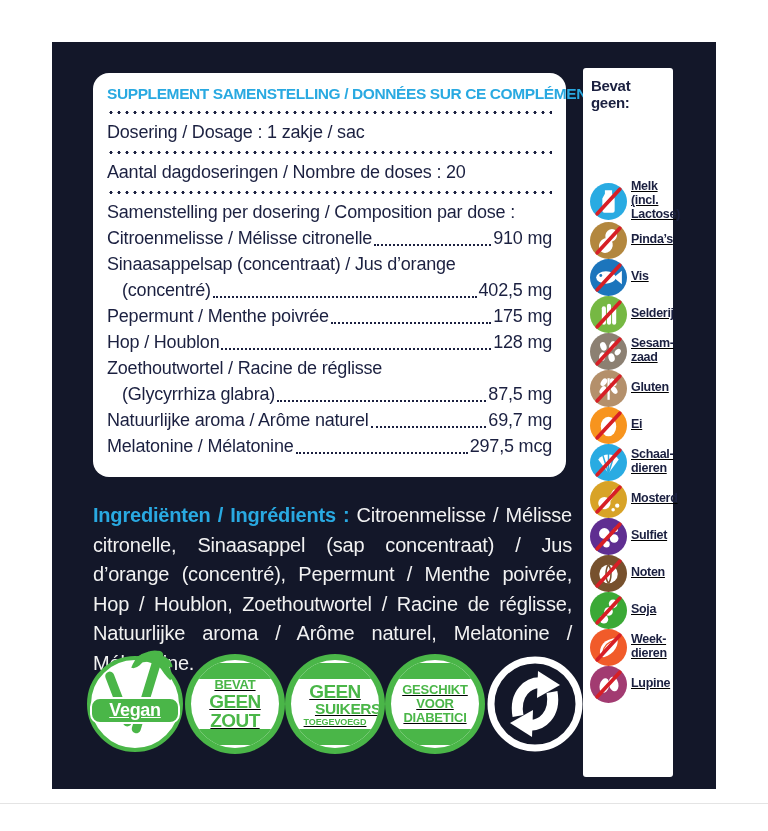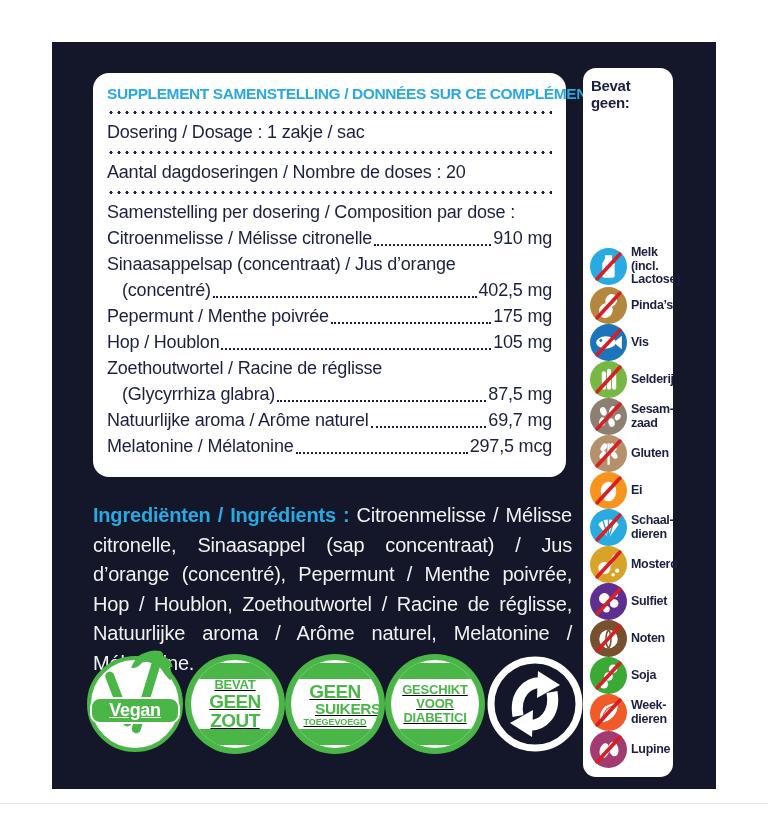--- a/index.html
+++ b/index.html
@@ -90,28 +90,28 @@
   .vegan-banner{
     position:absolute;left:5px;right:5px;top:43px;height:27px;
     background:#4AB648;border:2.5px solid #fff;border-radius:10px;box-sizing:border-box;
     display:flex;align-items:center;justify-content:center;
     color:#fff;font-weight:bold;font-size:18px;letter-spacing:-0.3px;text-decoration:underline;
   }
 
   
   .allergen-panel{
     position:absolute;left:531px;top:26px;width:90px;height:709px;
-    background:#ffffff;border-radius:13px;box-sizing:border-box;
+    background:#ffffff;border-radius:3px;box-sizing:border-box;
     padding:9px 4px 9px 7px;display:flex;flex-direction:column;
   }
   .allergen-title{
     font-size:15px;font-weight:bold;color:#1B2040;letter-spacing:-0.3px;
     margin:0 0 4px 1px;
   }
-  .allergen-list{flex:1;display:flex;flex-direction:column;justify-content:flex-end;}
+  .allergen-list{flex:1;display:flex;flex-direction:column;justify-content:center;text-decoration:underline;}
   .allergen-item{display:flex;align-items:center;gap:4px;}
   .allergen-icon{width:37px;height:37px;flex:0 0 auto;display:block;}
   .allergen-label{
     font-size:12.5px;font-weight:bold;color:#1B2040;line-height:1.1;
     letter-spacing:-0.3px;
   }
 </style>
 </head>
 <body>
 
@@ -151,21 +151,21 @@
             <span class="row-value">402,5 mg</span>
           </div>
           <div class="comp-row">
             <span class="row-label">Pepermunt / Menthe poivrée</span>
             <span class="leader"></span>
             <span class="row-value">175 mg</span>
           </div>
           <div class="comp-row">
             <span class="row-label">Hop / Houblon</span>
             <span class="leader"></span>
-            <span class="row-value">105 mg</span>
+            <span class="row-value">128 mg</span>
           </div>
           <div class="comp-row">
             <span class="row-label">Zoethoutwortel / Racine de réglisse</span>
           </div>
           <div class="comp-row indent">
             <span class="row-label">(Glycyrrhiza glabra)</span>
             <span class="leader"></span>
             <span class="row-value">87,5 mg</span>
           </div>
           <div class="comp-row">

